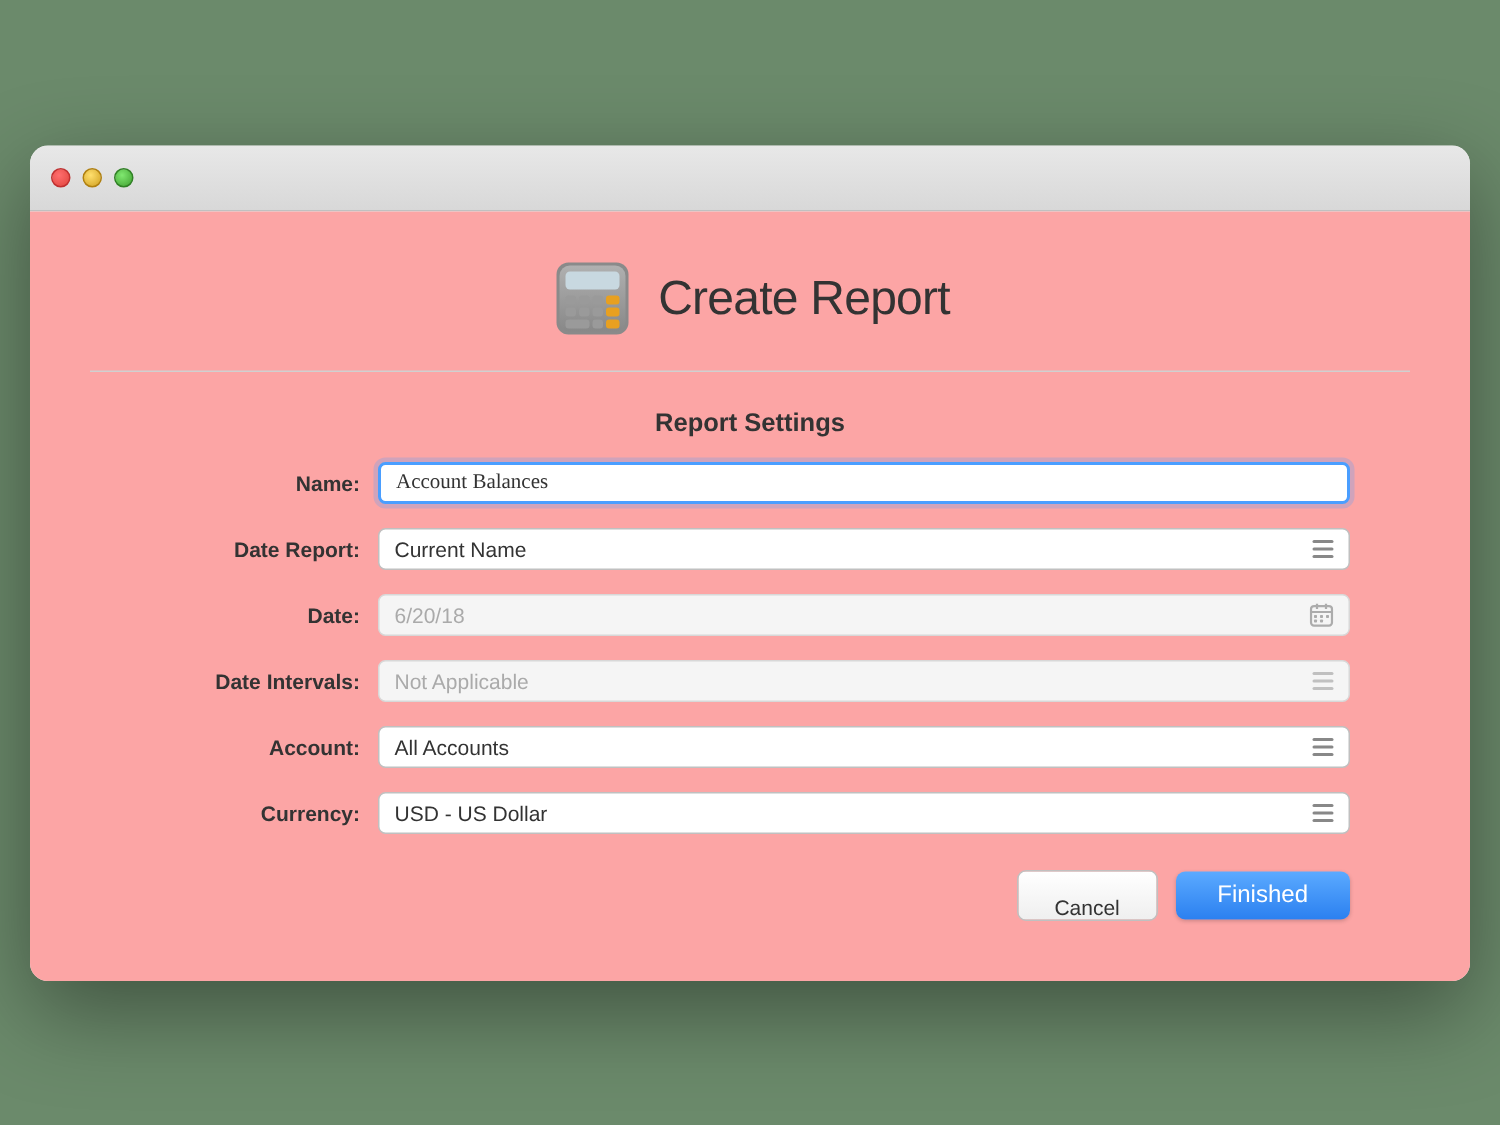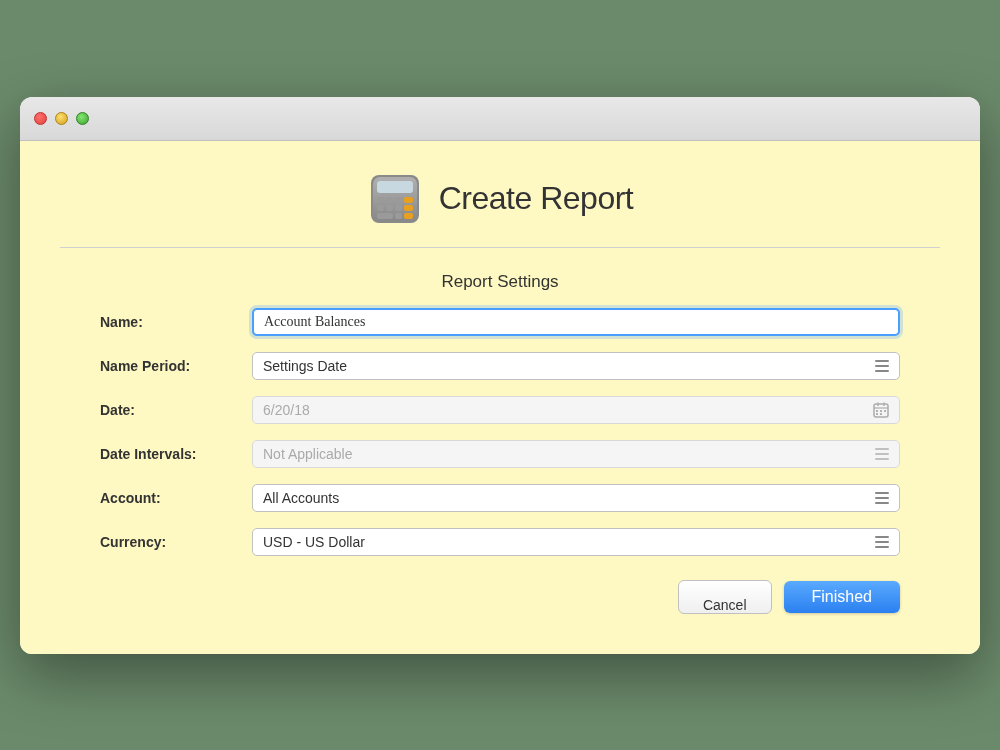--- a/index.html
+++ b/index.html
@@ -57,21 +57,21 @@
       background: radial-gradient(circle at 40% 35%, #ffdf6e, #d0a020);
       border: 1px solid #b08010;
     }
 
     .traffic-light.maximize {
       background: radial-gradient(circle at 40% 35%, #80e870, #40a030);
       border: 1px solid #308025;
     }
 
     .content {
-      background: #fef9c3;
+      background: #fca5a5;
       padding: 30px 40px 30px 40px;
     }
 
     .header {
       display: flex;
       align-items: center;
       justify-content: center;
       gap: 16px;
       padding-bottom: 20px;
       border-bottom: 1px solid #d0d0d0;
@@ -86,21 +86,21 @@
     .header-title {
       font-size: 32px;
       font-weight: 300;
       color: #333;
       letter-spacing: -0.5px;
     }
 
     .section-title {
       text-align: center;
       font-size: 17px;
-      font-weight: 400;
+      font-weight: 700;
       color: #333;
       margin-bottom: 16px;
     }
 
     .form {
       display: flex;
       flex-direction: column;
       gap: 16px;
       padding: 0 40px;
     }
@@ -108,20 +108,21 @@
     .form-row {
       display: flex;
       align-items: center;
       gap: 12px;
     }
 
     .form-label {
       font-size: 14px;
       font-weight: 700;
       color: #333;
+      text-align: right;
       width: 140px;
       flex-shrink: 0;
     }
 
     .form-control {
       flex: 1;
       height: 28px;
       border-radius: 5px;
       padding: 0 10px;
       font-size: 14px;
@@ -284,23 +285,23 @@
     <div class="section-title">Report Settings</div>
 
     <div class="form">
 
       <div class="form-row">
         <label class="form-label">Name:</label>
         <input class="form-control focused" type="text" value="Account Balances" style="">
       </div>
 
       <div class="form-row">
-        <label class="form-label">Name Period:</label>
+        <label class="form-label">Date Report:</label>
         <div class="select-control">
-          <span>Settings Date</span>
+          <span>Current Name</span>
           <div class="hamburger-icon">
             <span></span>
               <span></span>
               <span></span>
           </div>
         </div>
       </div>
 
       <div class="form-row">
         <label class="form-label">Date:</label>

